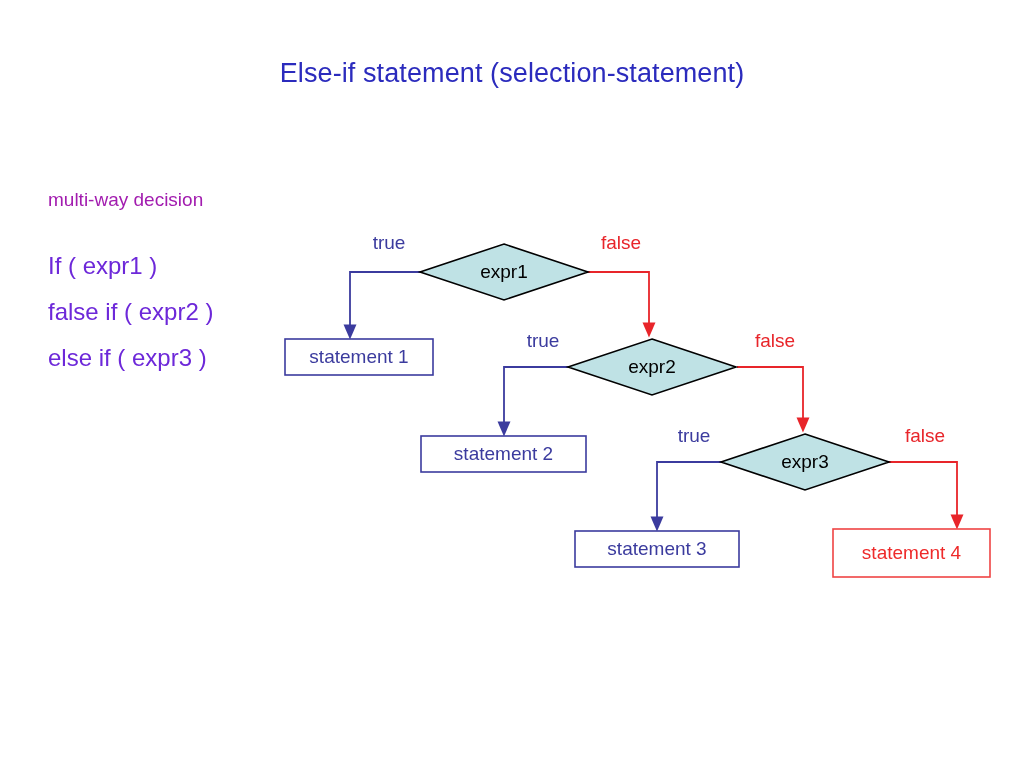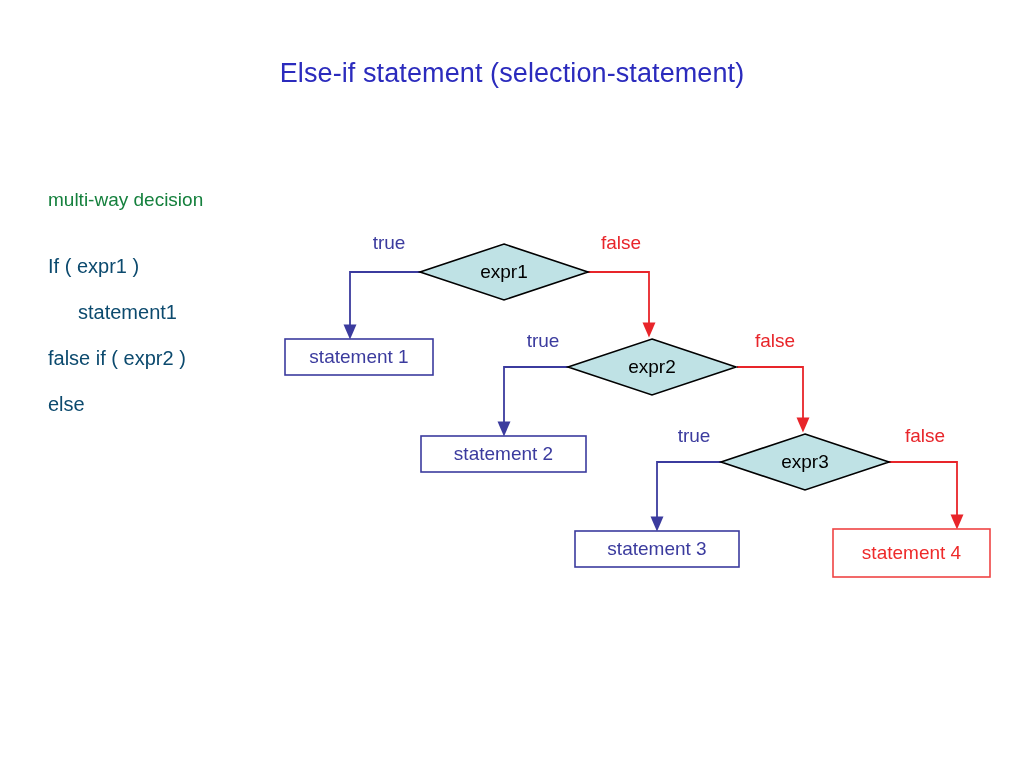--- a/index.html
+++ b/index.html
@@ -32,28 +32,28 @@
     letter-spacing: 0.1px;
     white-space: nowrap;
   }
   #code-panel {
     position: absolute;
     left: 48px;
     top: 190px;
     width: 300px;
   }
   #code-heading {
-    color: #15803d;
+    color: #a21caf;
     font-size: 19px;
     margin: 0 0 32px 0;
     line-height: 1.1;
   }
   .code-line {
-    color: #0c4a6e;
-    font-size: 20px;
+    color: #6d28d9;
+    font-size: 24px;
     line-height: 46px;
     white-space: pre;
   }
   .code-line.indented {
     padding-left: 30px;
   }
   #flow-svg {
     position: absolute;
     left: 0;
     top: 0;
@@ -105,23 +105,22 @@
 <body>
 
 <div id="slide">
 
   <div id="slide-title">Else-if statement (selection-statement)</div>
 
   <div id="code-panel">
     <div id="code-heading">multi-way decision</div>
     <div id="code-lines">
         <div class="code-line">If ( expr1 )</div>
-        <div class="code-line indented">statement1</div>
         <div class="code-line">false if ( expr2 )</div>
-        <div class="code-line">else</div>
+        <div class="code-line">else if ( expr3 )</div>
       </div>
   </div>
 
   <svg id="flow-svg" viewBox="0 0 1024 768" xmlns="http://www.w3.org/2000/svg">
     <defs>
       <marker id="arrow-blue" markerWidth="9" markerHeight="9" refX="4.2" refY="4" orient="auto" markerUnits="strokeWidth">
         <path d="M 0 0.4 L 8.4 4 L 0 7.6 z" fill="#3b3b9e"></path>
       </marker>
       <marker id="arrow-red" markerWidth="9" markerHeight="9" refX="4.2" refY="4" orient="auto" markerUnits="strokeWidth">
         <path d="M 0 0.4 L 8.4 4 L 0 7.6 z" fill="#e8252a"></path>

